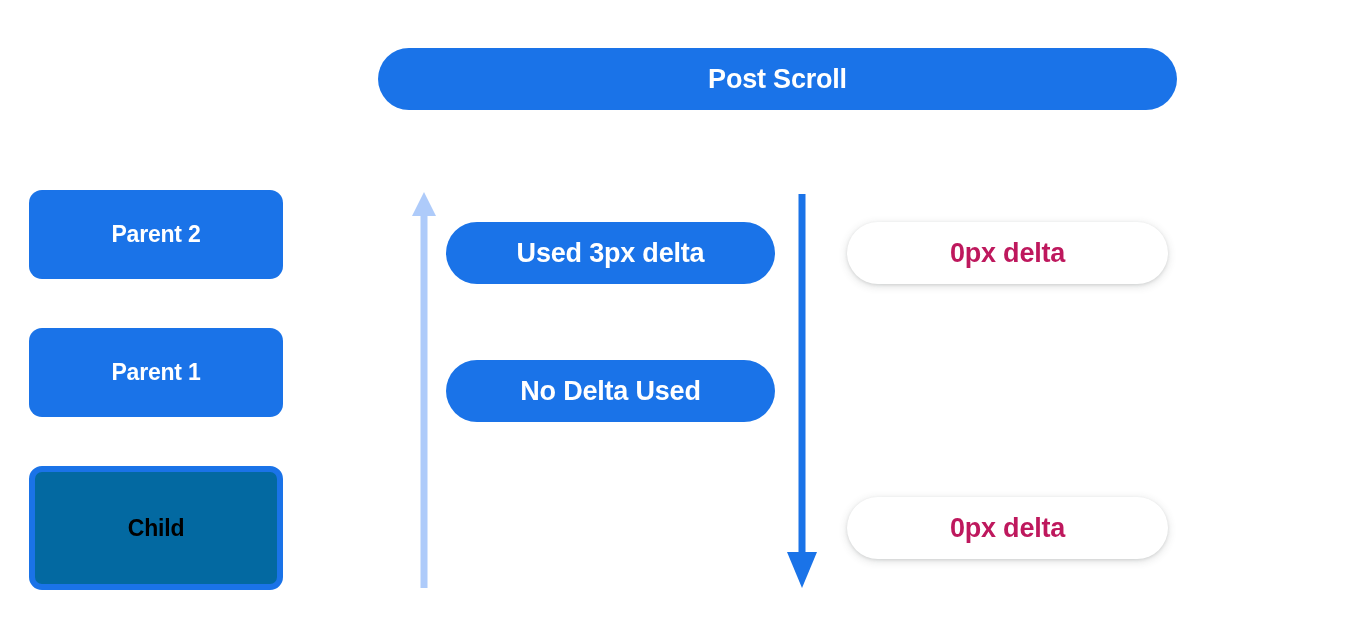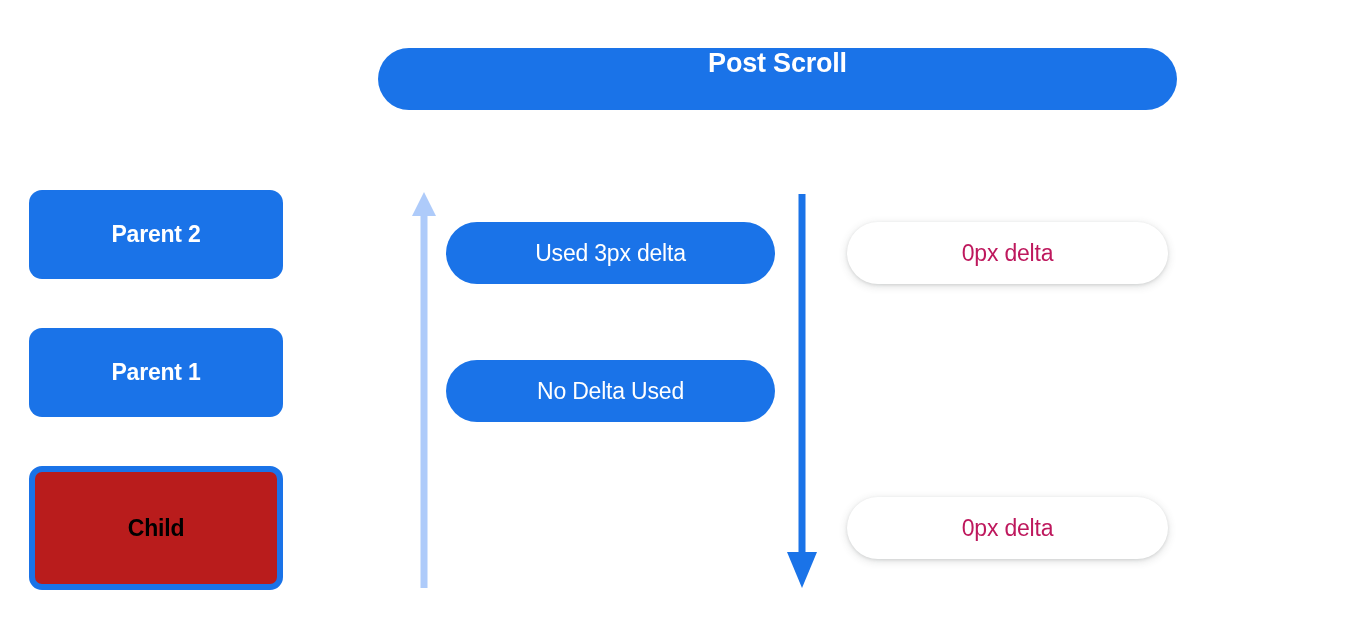--- a/index.html
+++ b/index.html
@@ -21,20 +21,21 @@
   
   .title-pill {
     position: absolute;
     left: 378px;
     top: 48px;
     width: 799px;
     height: 62px;
     background: #1a73e8;
     border-radius: 31px;
     display: flex;
+    align-items: center;
     justify-content: center;
   }
   .title-pill .label {
     color: #ffffff;
     font-size: 27px;
     font-weight: bold;
     letter-spacing: -0.2px;
   }
 
   
@@ -54,21 +55,21 @@
     font-weight: bold;
     letter-spacing: -0.2px;
   }
   .node-box.filled {
     background: #1a73e8;
   }
   .node-box.filled .label {
     color: #ffffff;
   }
   .node-box.outlined {
-    background: #b91c1c;
+    background: #0369a1;
     border: 6px solid #1a73e8;
   }
   .node-box.outlined .label {
     color: #000000;
   }
   #node-parent2 { top: 190px; }
   #node-parent1 { top: 328px; align-items: center; }
   #node-child   { top: 466px; height: 124px; }
 
   
@@ -80,22 +81,22 @@
   .pill {
     position: absolute;
     height: 62px;
     border-radius: 31px;
     display: flex;
     align-items: center;
     justify-content: center;
     box-sizing: border-box;
   }
   .pill .label {
-    font-size: 23px;
-    font-weight: normal;
+    font-size: 27px;
+    font-weight: bold;
     letter-spacing: -0.2px;
     white-space: nowrap;
   }
   .pill.blue {
     background: #1a73e8;
     left: 446px;
     width: 329px;
   }
   .pill.blue .label {
     color: #ffffff;

